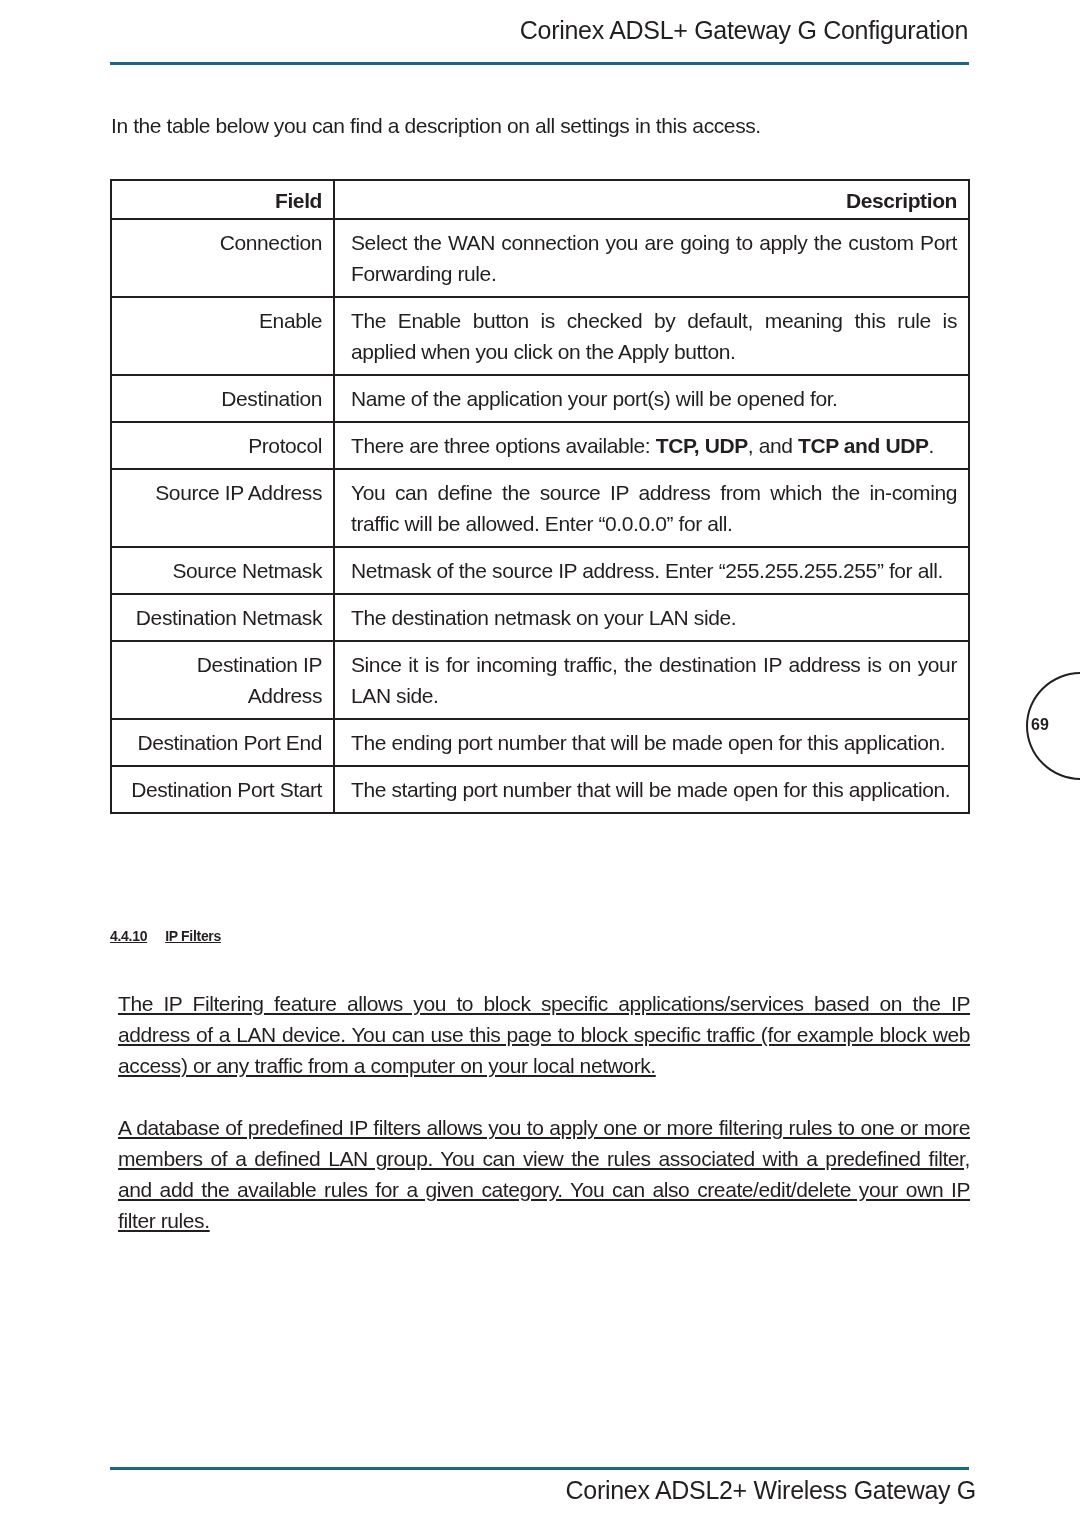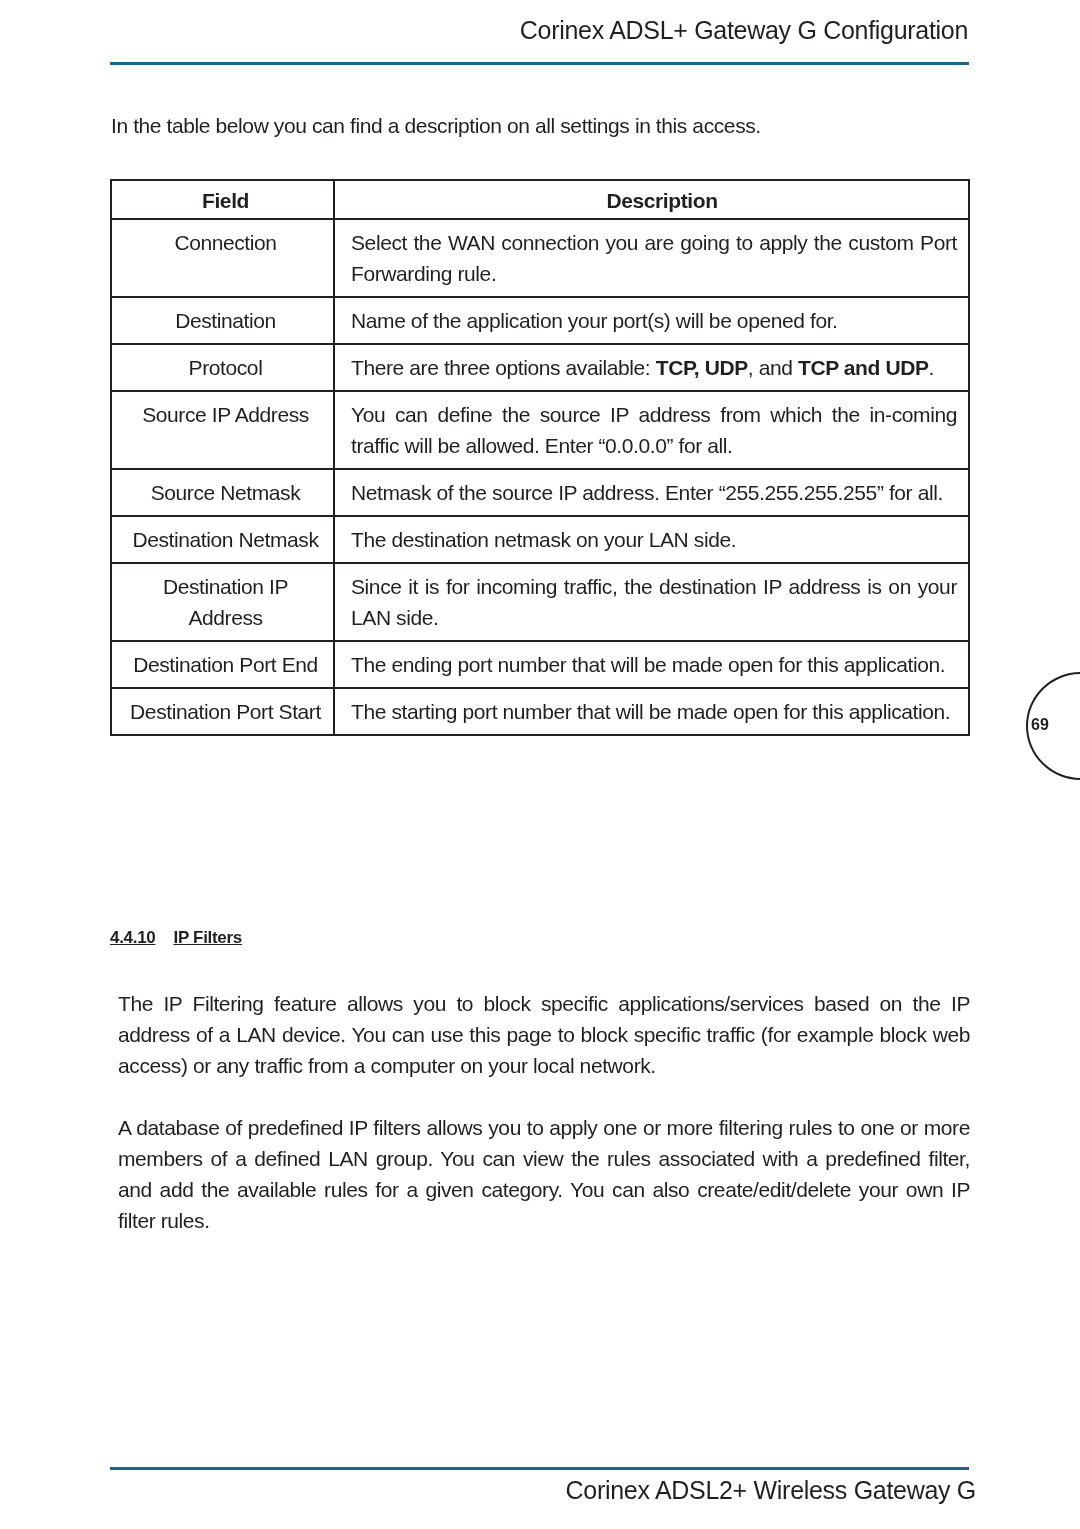--- a/index.html
+++ b/index.html
@@ -20,34 +20,34 @@
     position: absolute; left: 111px; top: 114px;
     font-size: 21px; letter-spacing: -0.4px;
   }
   table.fields {
     position: absolute; left: 110px; top: 179px;
     width: 860px; border-collapse: collapse;
     font-size: 21px; letter-spacing: -0.4px;
   }
   table.fields td, table.fields th {
     border: 2px solid #231f20; vertical-align: top;
-    padding: 7px 11px 7px 17px; line-height: 31px; text-align: center;
+    padding: 7px 11px 7px 17px; line-height: 31px; text-align: right;
   }
   table.fields th { font-weight: bold; padding-top: 4px; padding-bottom: 2px; }
   table.fields td.col-field { width: 193px; }
   table.fields td.col-desc { text-align: justify; padding-left: 16px; margin-left: 16px; }
   .b { font-weight: bold; }
   .section-heading {
     position: absolute; left: 110px; top: 928px;
-    font-size: 17px; font-weight: bold; text-decoration: underline; letter-spacing: -0.3px;
+    font-size: 14px; font-weight: bold; text-decoration: underline; letter-spacing: -0.3px;
   }
   .section-heading .num { margin-right: 18px; }
   .para {
     position: absolute; left: 118px; width: 852px;
-    font-size: 21px; line-height: 31px; text-align: justify; letter-spacing: -0.4px;
+    font-size: 21px; line-height: 31px; text-align: justify; letter-spacing: -0.4px; text-decoration: underline;
   }
   .para.p1 { top: 988px; }
   .para.p2 { top: 1112px; }
   .page-tab {
     position: absolute; left: 1026px; top: 672px;
     width: 110px; height: 108px; border: 2px solid #231f20; border-radius: 50%;
     box-sizing: border-box;
   }
   .page-num {
     position: absolute; left: 1031px; top: 716px;
@@ -68,20 +68,24 @@
 
 <table class="fields">
   <tbody>
       <tr>
     <th style="width:193px">Field</th>
     <th style="padding-left:32px">Description</th>
   </tr>
   <tr>
     <td class="col-field">Connection</td>
     <td class="col-desc">Select the WAN connection you are going to apply the custom Port Forwarding rule.</td>
+  </tr>
+  <tr>
+    <td class="col-field">Enable</td>
+    <td class="col-desc">The Enable button is checked by default, meaning this rule is applied when you click on the Apply button.</td>
   </tr>
   <tr>
     <td class="col-field">Destination</td>
     <td class="col-desc">Name of the application your port(s) will be opened for.</td>
   </tr>
   <tr>
     <td class="col-field">Protocol</td>
     <td class="col-desc"><span>There are three options available: </span><span class="b">TCP, UDP</span><span>, and </span><span class="b">TCP and UDP</span><span>.</span></td>
   </tr>
   <tr>

